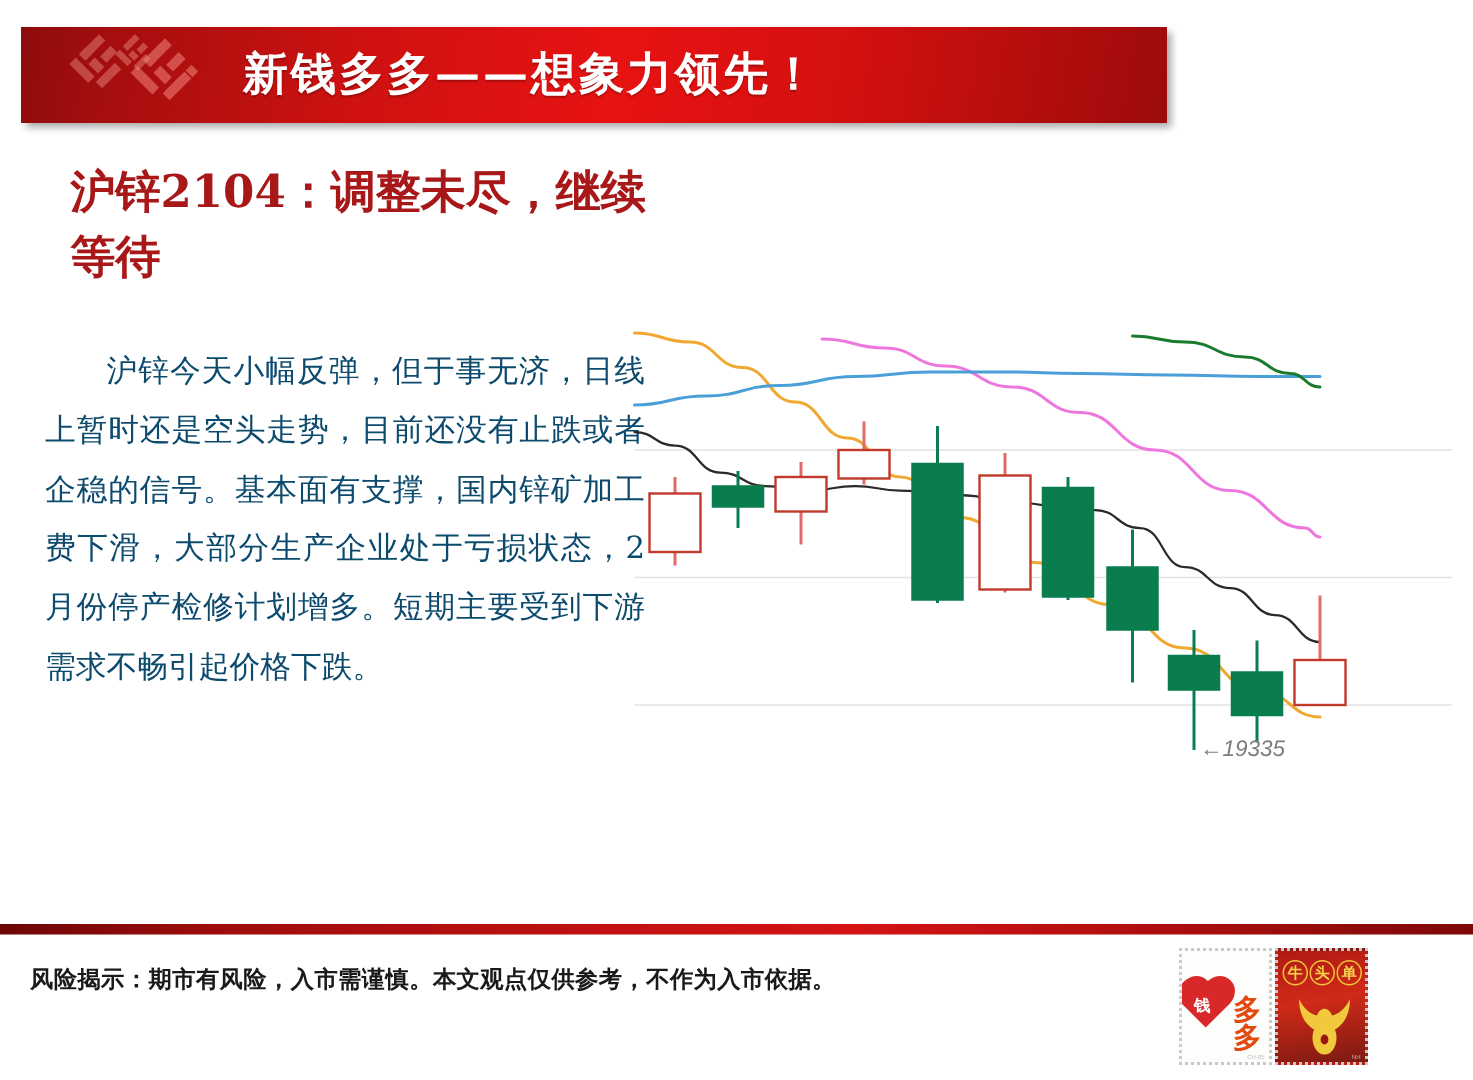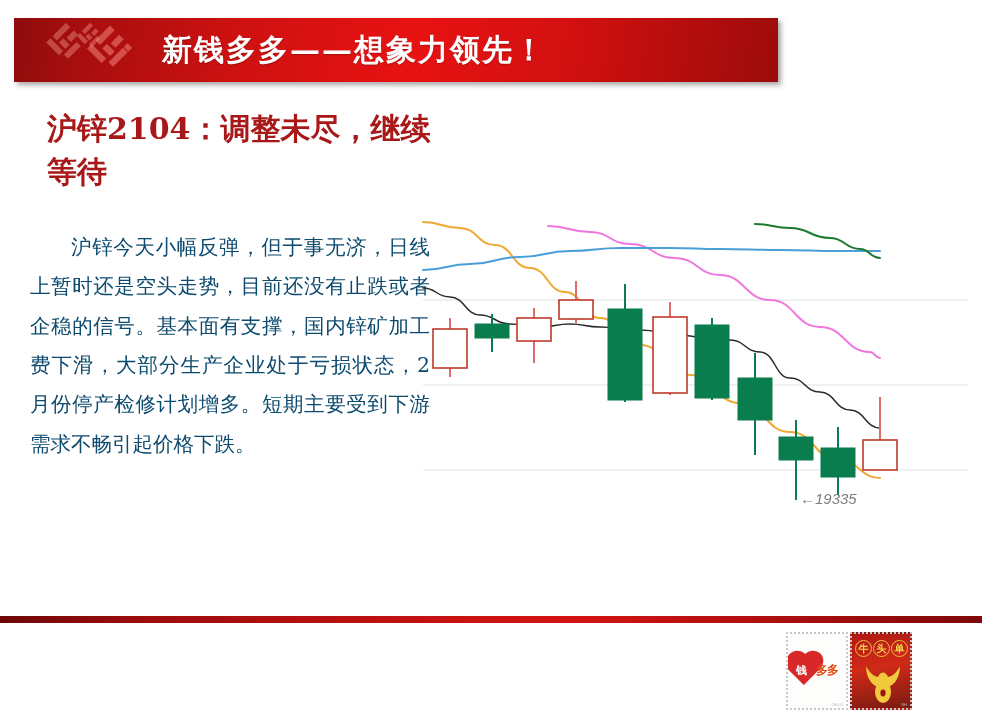--- a/index.html
+++ b/index.html
@@ -74,22 +74,23 @@
   }
   .heart:before{top:-11px;left:0;}
   .heart:after{top:0;left:11px;}
   .heart-char{
     position:absolute;left:8px;top:31px;z-index:4;color:#fff;
     font-size:11px;font-weight:bold;line-height:1;
     font-family:"DejaVu Serif","Liberation Serif",serif;
   }
   .qdd-text{
     position:absolute;left:28px;top:30px;color:#e24a10;
-    font-size:12px;font-weight:bold;line-height:1;letter-spacing:-1px;
-    font-family:"DejaVu Serif","Liberation Serif",serif;
+    font-size:19px;font-weight:bold;line-height:1;letter-spacing:-1px;
+    font-family:"DejaVu Serif","Liberation Serif",serif;
+    text-align:center;
   }
   .ntd-circles{position:absolute;left:3px;top:6px;display:flex;gap:1px;}
   .ntd-circ{
     width:17px;height:17px;border-radius:50%;border:1.5px solid #f2c23a;
     color:#f7d24a;font-size:10px;font-weight:bold;
     display:flex;align-items:center;justify-content:center;
     font-family:"DejaVu Serif","Liberation Serif",serif;box-sizing:border-box;
   }
   .bull{
     position:absolute;left:12px;top:28px;width:38px;height:44px;
@@ -199,20 +200,21 @@
           <g>
             <line x1="880" x2="880" y1="397" y2="470" stroke="#e06a68" stroke-width="2"></line>
             <rect x="863" y="440" width="34" height="30" fill="#ffffff" stroke="#c0392b" stroke-width="1.6"></rect>
           </g>
         </g>
       <text id="price-annotation" x="800" y="504" font-family="'Liberation Sans',sans-serif" font-size="15" fill="#7c7c82">←19335</text>
     </svg>
   </div>
 
   <div class="footer-rule"></div>
+  <div class="footer-note">风险揭示：期市有风险，入市需谨慎。本文观点仅供参考，不作为入市依据。</div>
 
   <div class="stamps">
     <div class="stamp stamp-qdd">
       <div class="heart"></div>
       <div class="heart-char">钱</div>
       <div class="qdd-text">多多</div>
       <div class="stamp-code">CH-05</div>
     </div>
     <div class="stamp stamp-ntd">
       <div class="ntd-circles">

